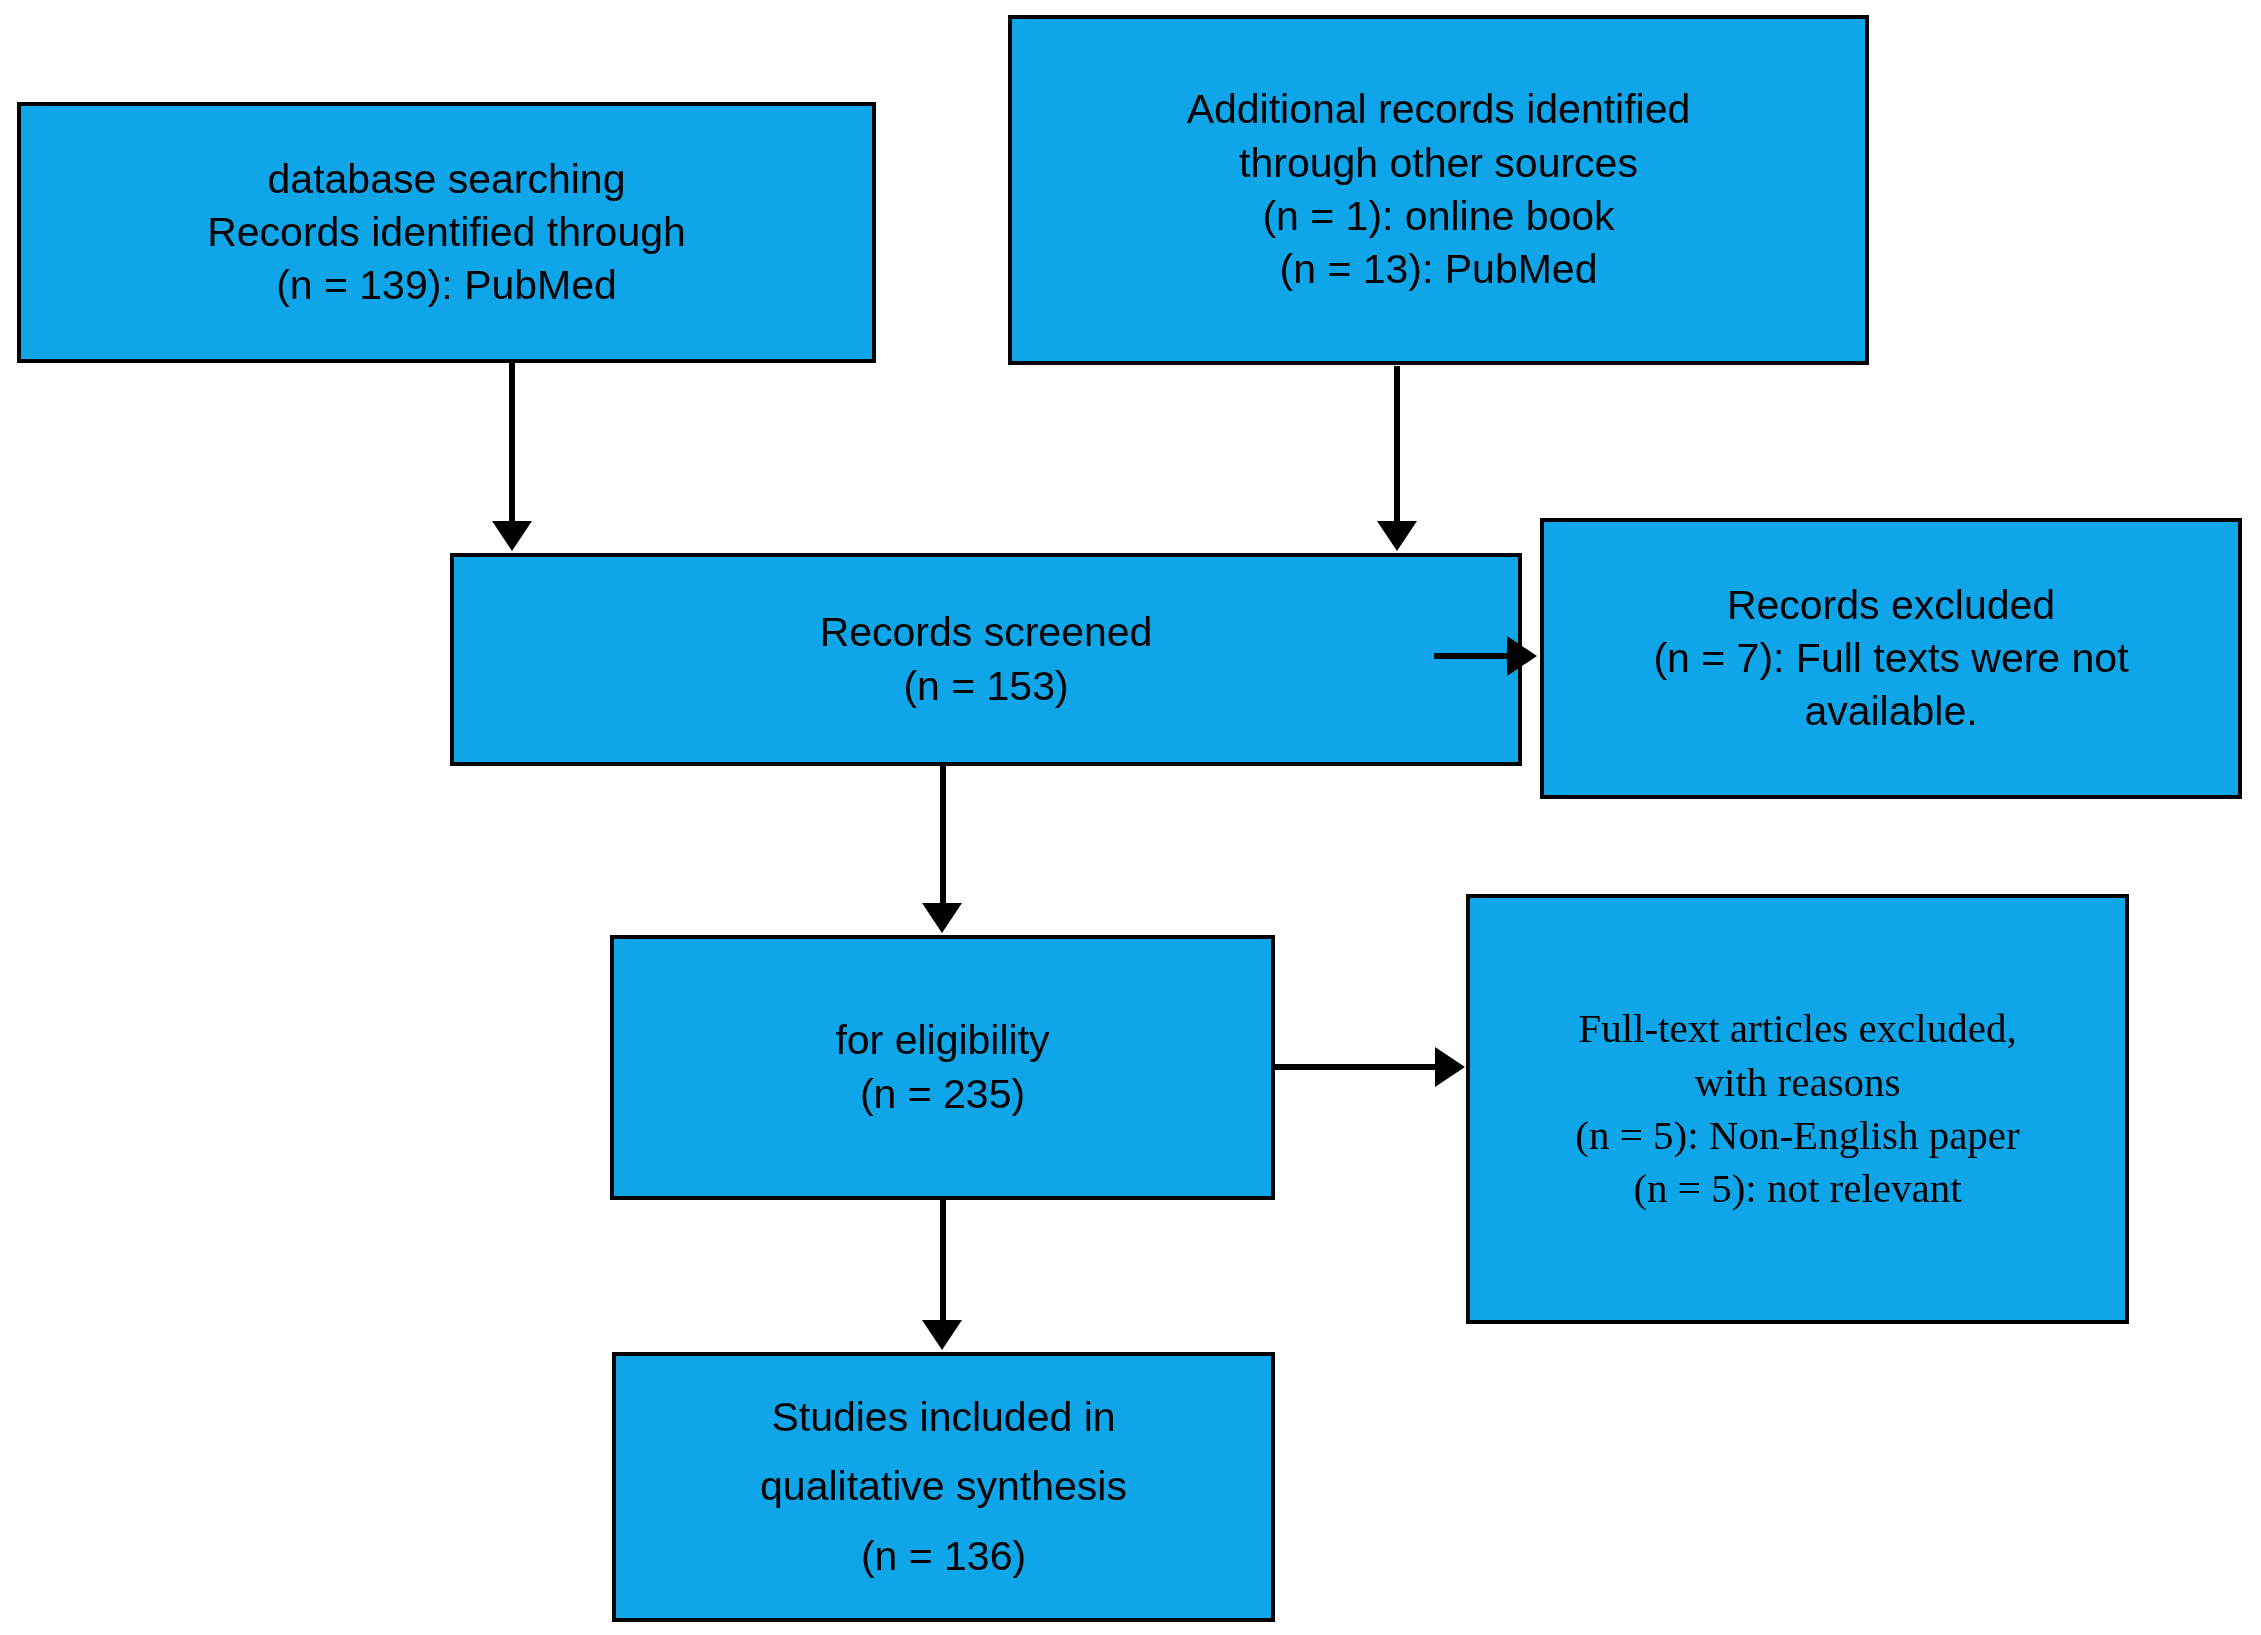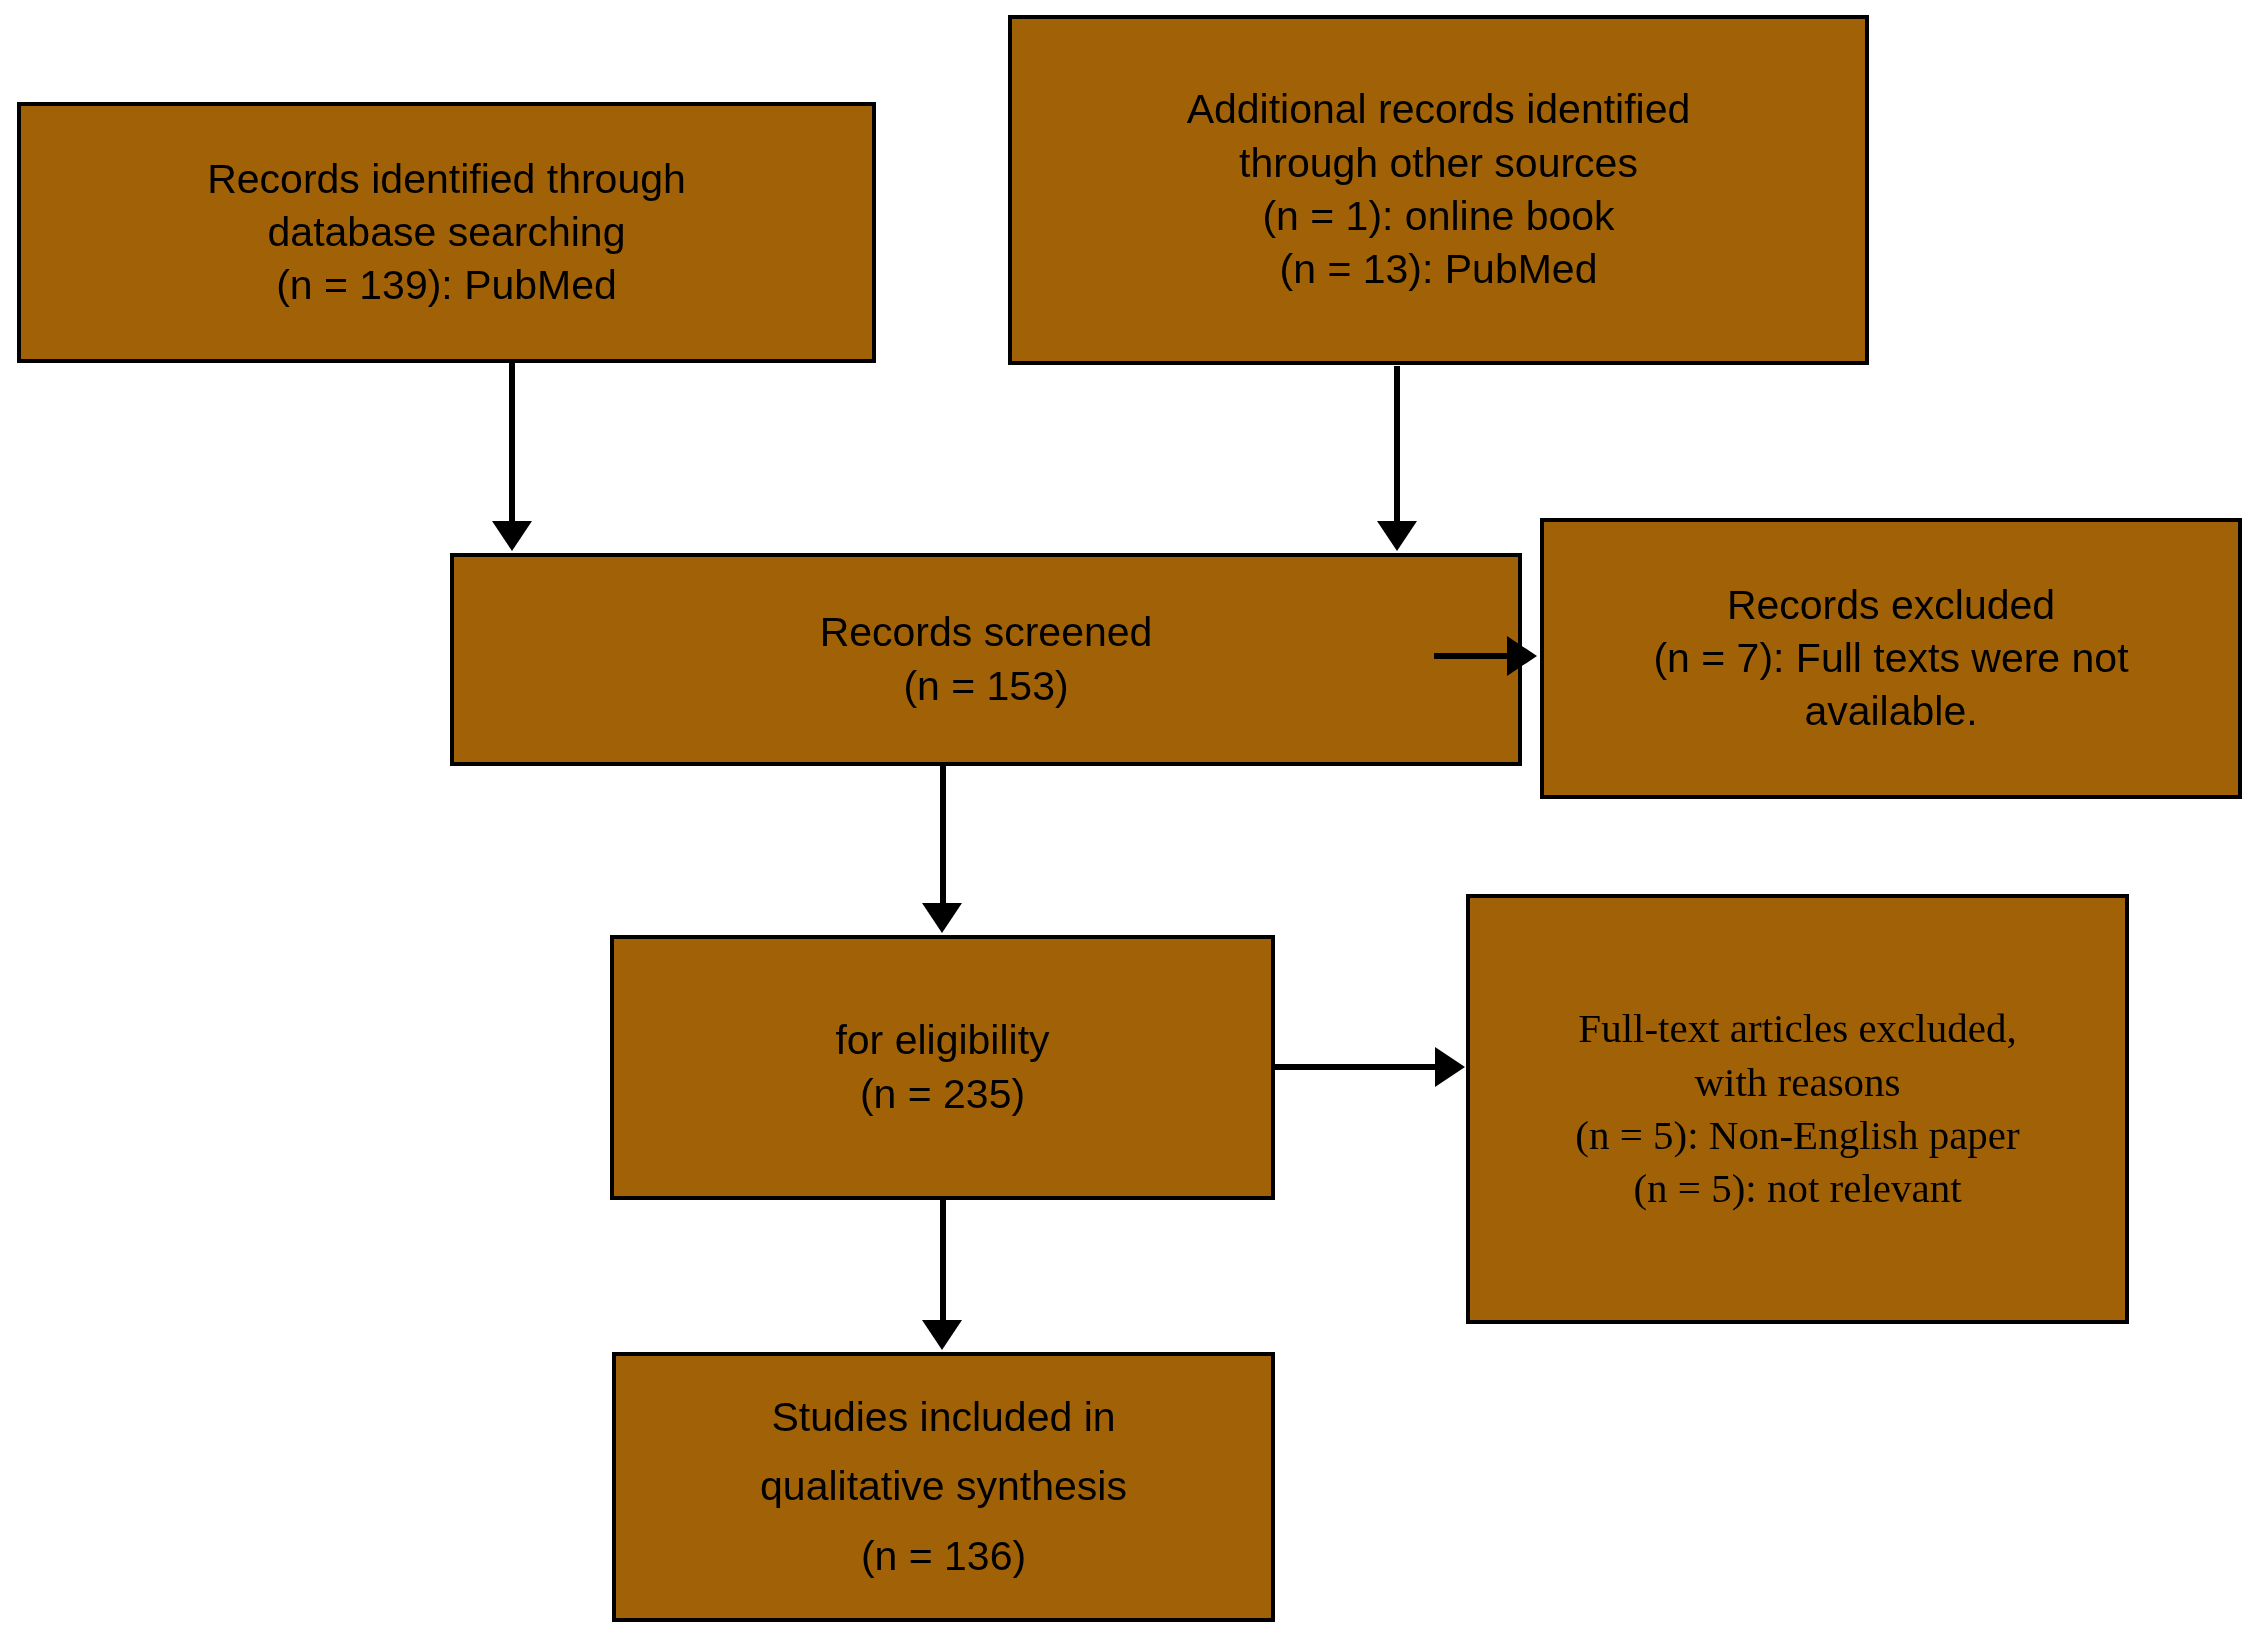--- a/index.html
+++ b/index.html
@@ -14,21 +14,21 @@
     position: relative;
     width: 2261px;
     height: 1635px;
     background: #ffffff;
     overflow: hidden;
   }
   .flow-box {
     position: absolute;
     box-sizing: border-box;
     border: 4.8px solid #000000;
-    background: #a16207;
+    background: #0ea5e9;
     display: flex;
     flex-direction: column;
     align-items: center;
     justify-content: center;
     text-align: center;
     color: #000000;
     font-size: 41px;
     line-height: 1.30;
     padding: 4.1px 12.3px;
   }
@@ -94,22 +94,22 @@
   
   #conn-ft-v        { left: 940px; top: 1200px; height: 123px; }
   #arrow-ft-down    { left: 922px; top: 1320px; }
 </style>
 </head>
 <body>
 
 <div id="stage">
 
   <div class="flow-box" id="box-db-search">
+    <span class="line">database searching</span>
     <span class="line">Records identified through</span>
-    <span class="line">database searching</span>
     <span class="line">(n = 139): PubMed</span>
   </div>
 
   <div class="flow-box" id="box-other-sources">
     <span class="line">Additional records identified</span>
     <span class="line">through other sources</span>
     <span class="line">(n = 1): online book</span>
     <span class="line">(n = 13): PubMed</span>
   </div>
 

